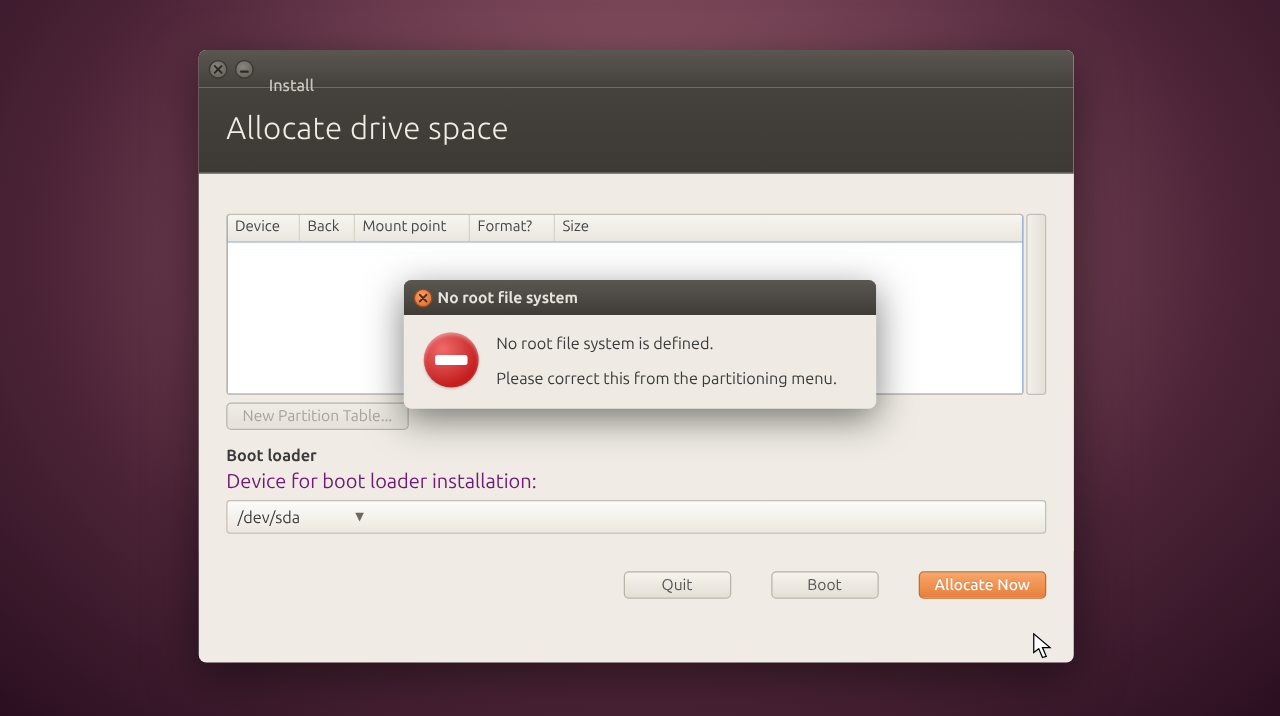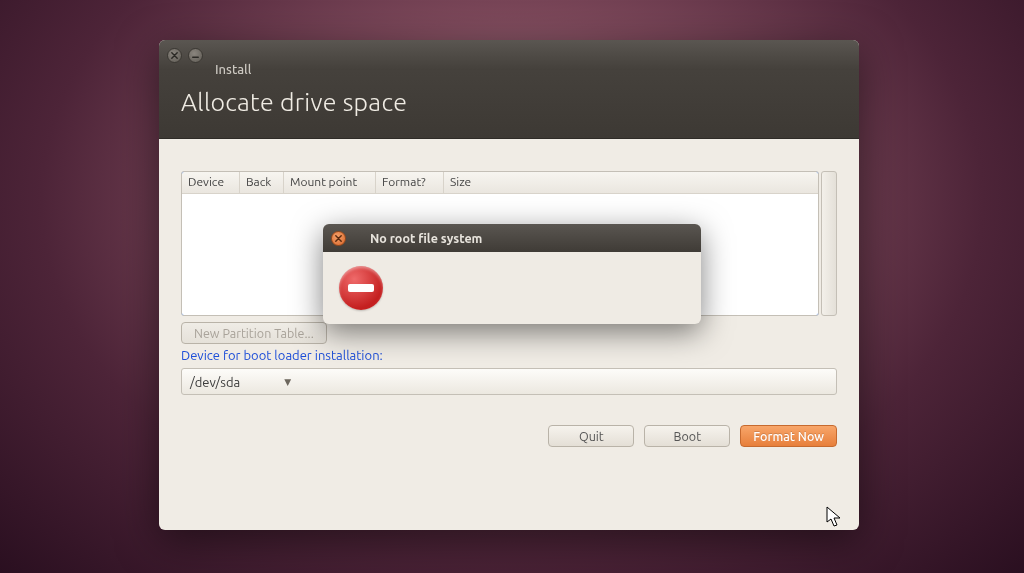--- a/index.html
+++ b/index.html
@@ -94,21 +94,21 @@
       border-radius: 4px;
       background: linear-gradient(to bottom,#f6f3ed,#e4dfd6);
       padding: 3px 12px;
       font-size: 12.5px;
       color: #555;
       min-width: 70px;
       cursor: pointer;
     }
     .btn-disabled { color: #a9a39a; background: linear-gradient(to bottom,#efece6,#e5e1d9);}
     .section-title { font-weight: bold; font-size: 13px; color: #3b3b3b; margin-top: 14px; }
-    .label-text { font-size: 13px; color: #1d4ed8; margin-top: 4px; }
+    .label-text { font-size: 16px; color: #701a75; margin-top: 4px; }
     .combo {
       margin-top: 6px;
       border: 1px solid #c4bfb6;
       border-radius: 3px;
       background: linear-gradient(to bottom,#fdfcf9,#ece8e0);
       height: 27px;
       display: flex;
       align-items: center;
       padding: 0 8px;
       color: #3c3c3c;
@@ -121,38 +121,38 @@
       gap: 10px;
       padding: 16px 22px 16px 22px;
     }
     .btn-primary {
       border: 1px solid #c66a2f;
       background: linear-gradient(to bottom,#f8a66a,#e77f3b);
       color: #fff;
       font-weight: 500;
       text-shadow: 0 -1px 0 rgba(0,0,0,0.15);
     }
-    .btn-wide { min-width: 86px; }
+    .btn-wide { min-width: 86px; margin-left: 22px; }
     
     .dialog {
       position: absolute;
       left: 323px;
       top: 224px;
       width: 378px;
       background: #efebe4;
       border-radius: 6px;
       box-shadow: 0 8px 30px rgba(0,0,0,0.5);
       overflow: hidden;
     }
     .dlg-titlebar {
       height: 28px;
       background: linear-gradient(to bottom,#5a5651 0%, #3f3b36 100%);
       display: flex;
       align-items: center;
-      gap: 24px;
+      gap: 4px;
       padding: 0 8px;
     }
     .dlg-close {
       width: 15px; height: 15px; border-radius: 50%;
       background: radial-gradient(circle at 40% 35%, #f3a06a, #d9662a);
       border: 1px solid #9a4a1b;
       display: flex; align-items: center; justify-content: center;
     }
     .dlg-title { color: #e8e4dd; font-size: 12.5px; font-weight: 600; }
     .dlg-body {
@@ -212,44 +212,49 @@
           <div class="th" style="width:68px">Format?</div>
           <div class="th" style="width:42px">Size</div>
         </div>
         <div class="table-body"></div>
       </div>
       <div class="vscroll"></div>
     </div>
     <div class="btn-row">
       <div class="btn btn-disabled">New Partition Table...</div>
     </div>
+    <div class="section-title">Boot loader</div>
     <div class="label-text">Device for boot loader installation:</div>
     <div class="combo">
       <span>/dev/sda</span>
       <span class="arrow">▼</span>
     </div>
   </div>
   <div class="footer">
     <div class="btn btn-wide">Quit</div>
     <div class="btn btn-wide">Boot</div>
-    <div class="btn btn-wide btn-primary">Format Now</div>
+    <div class="btn btn-wide btn-primary">Allocate Now</div>
   </div>
 </div>
 
 <div class="dialog">
   <div class="dlg-titlebar">
     <div class="dlg-close">
       <svg viewBox="0 0 10 10" width="9" height="9">
           <path d="M2 2 L8 8 M8 2 L2 8" stroke="#5a2a10" stroke-width="1.6" stroke-linecap="round"></path>
         </svg>
     </div>
     <span class="dlg-title">No root file system</span>
   </div>
   <div class="dlg-body">
     <div class="dlg-icon">
         <div class="bar"></div>
       </div>
+    <div class="dlg-msg">
+      <p>No root file system is defined.</p>
+      <p>Please correct this from the partitioning menu.</p>
+    </div>
   </div>
 </div>
 
 <svg class="cursor" viewBox="0 0 18 22">
   <path d="M1 1 L1 16 L5 13 L8 20 L11 19 L8 12 L14 12 Z" fill="#fff" stroke="#000" stroke-width="1"></path>
 </svg>
 
 </body></html>

